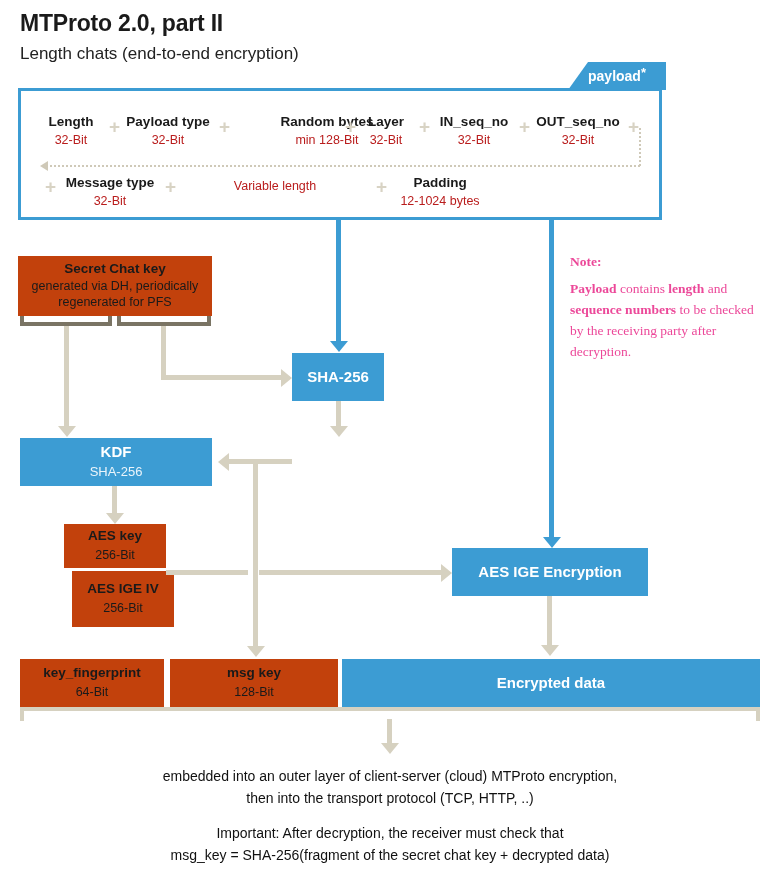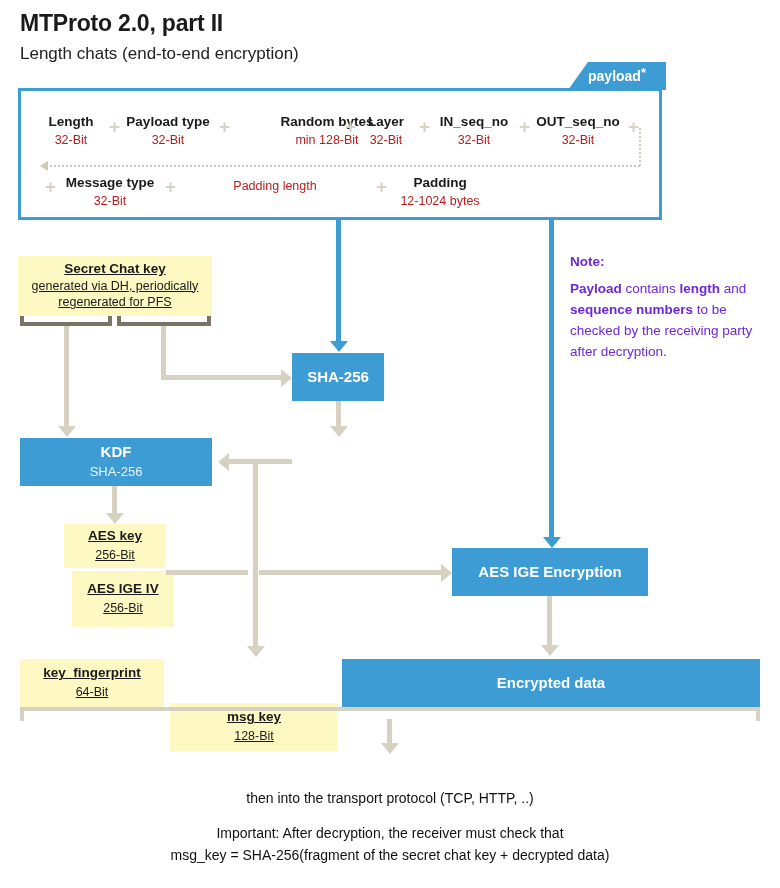--- a/index.html
+++ b/index.html
@@ -38,21 +38,21 @@
   .wrapline-v{position:absolute;border-left:2px dotted #cfc9b8;}
   .wrap-arrow{
     position:absolute;width:0;height:0;
     border-top:5px solid transparent;border-bottom:5px solid transparent;
     border-right:8px solid #cfc9b8;
   }
 
   
   .box{position:absolute;box-sizing:border-box;display:flex;flex-direction:column;
        align-items:center;justify-content:center;text-align:center;}
-  .box.beige{background:#fef9c3;color:#1a1a1a;text-decoration:underline;}
+  .box.beige{background:#c2410c;color:#1a1a1a;}
   .box.blue{background:#3c9cd3;color:#ffffff;}
   .box .l1{font-size:13.5px;font-weight:bold;line-height:1.25;}
   .box .l2{font-size:12.5px;font-weight:normal;line-height:1.3;margin-top:2px;}
   .box.blue .l1{font-size:15px;font-weight:bold;}
   .box.blue .l2{font-size:13px;color:#eaf4fb;}
   .box .sub{font-size:12.5px;font-weight:normal;line-height:1.35;}
 
   
   .vline{position:absolute;background:#d6d1c0;width:5px;}
   .hline{position:absolute;background:#d6d1c0;height:5px;}
@@ -66,21 +66,21 @@
     border-left:11px solid #d6d1c0;}
   .arr-left{position:absolute;width:0;height:0;
     border-top:9px solid transparent;border-bottom:9px solid transparent;
     border-right:11px solid #d6d1c0;}
 
   
   .bracket{position:absolute;border:4px solid #7a7464;border-top:none;height:10px;box-sizing:border-box;}
   .bigbracket{position:absolute;border:4px solid #d6d1c0;border-bottom:none;box-sizing:border-box;}
 
   
-  .note{position:absolute;left:570px;top:252px;width:200px;font-size:13.5px;line-height:1.55;color:#6d28d9;}
+  .note{position:absolute;left:570px;top:252px;width:200px;font-size:13.5px;line-height:1.55;color:#ec4899;font-family:Liberation Serif, serif;}
   .note b{font-weight:bold;}
   .note .hdr{font-weight:bold;margin-bottom:6px;display:block;}
 
   .footer{position:absolute;width:780px;text-align:center;font-size:14px;line-height:1.5;color:#111;}
   .footer b{font-weight:normal;}
 </style>
 </head>
 <body>
 
 <div id="stage">
@@ -135,21 +135,21 @@
   <div class="wrap-arrow" style="left:40px;top:161px;"></div>
 
   <div class="plus" style="left:45px;top:177px;">+</div>
   <div class="field" style="left:62px;top:175px;width:96px;">
     <div class="fname">Message type</div>
     <div class="fsize">32-Bit</div>
   </div>
   <div class="plus" style="left:165px;top:177px;">+</div>
 
   <div class="field" style="left:182px;top:175px;width:186px;">
-    <div class="fsize">Padding length</div>
+    <div class="fsize">Variable length</div>
   </div>
   <div class="plus" style="left:376px;top:177px;">+</div>
 
   <div class="field" style="left:392px;top:175px;width:96px;">
     <div class="fname">Padding</div>
     <div class="fsize">12-1024 bytes</div>
   </div>
 
   <div class="vline blue" style="left:336px;top:220px;height:125px;"></div>
   <div class="arr-down blue" style="left:330px;top:341px;"></div>
@@ -209,36 +209,37 @@
   <div class="box blue" style="left:452px;top:548px;width:196px;height:48px;">
     <div class="l1">AES IGE Encryption</div>
   </div>
   <div class="vline" style="left:547px;top:596px;height:52px;"></div>
   <div class="arr-down" style="left:541px;top:645px;"></div>
 
   <div class="box beige" style="left:20px;top:659px;width:144px;height:48px;">
     <div class="l1">key_fingerprint</div>
     <div class="l2">64-Bit</div>
   </div>
-  <div class="box beige" style="left:170px;top:659px;width:168px;height:48px;margin-top:44px;">
+  <div class="box beige" style="left:170px;top:659px;width:168px;height:48px;">
     <div class="l1">msg key</div>
     <div class="l2">128-Bit</div>
   </div>
   <div class="box blue" style="left:342px;top:659px;width:418px;height:48px;">
     <div class="l1">Encrypted data</div>
   </div>
 
   <div class="bigbracket" style="left:20px;top:707px;width:740px;height:14px;"></div>
   <div class="vline" style="left:387px;top:719px;height:27px;"></div>
   <div class="arr-down" style="left:381px;top:743px;"></div>
 
   <div class="note">
     <span class="hdr">Note:</span>
     <b>Payload</b><span> contains </span><b>length</b><span> and </span><b>sequence numbers</b><span> to be checked by the receiving party after decryption.</span>
   </div>
 
+  <div class="footer" style="top:766px;">embedded into an outer layer of client-server (cloud) MTProto encryption,</div>
   <div class="footer" style="top:788px;">then into the transport protocol (TCP, HTTP, ..)</div>
   <div class="footer" style="top:823px;">
     <b>Important:</b><span> After decryption, the receiver </span><b>must</b><span> check that</span>
   </div>
   <div class="footer" style="top:845px;">msg_key = SHA-256(fragment of the secret chat key + decrypted data)</div>
 
 </div>
 
 </body></html>

